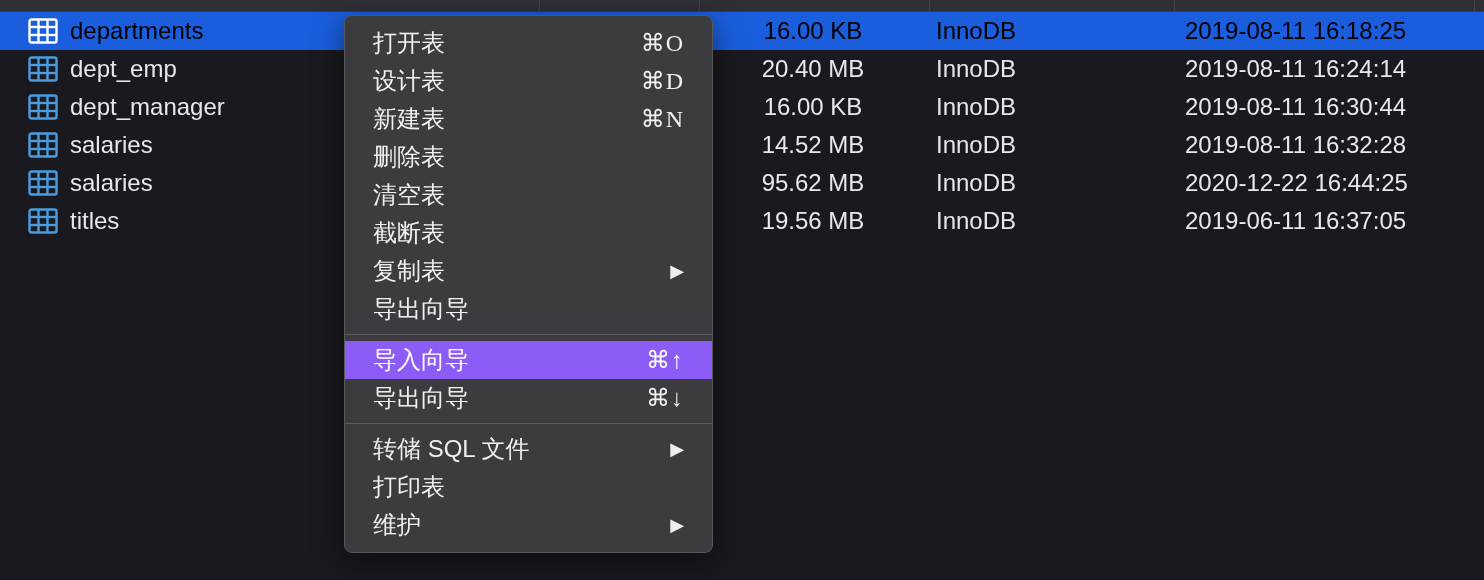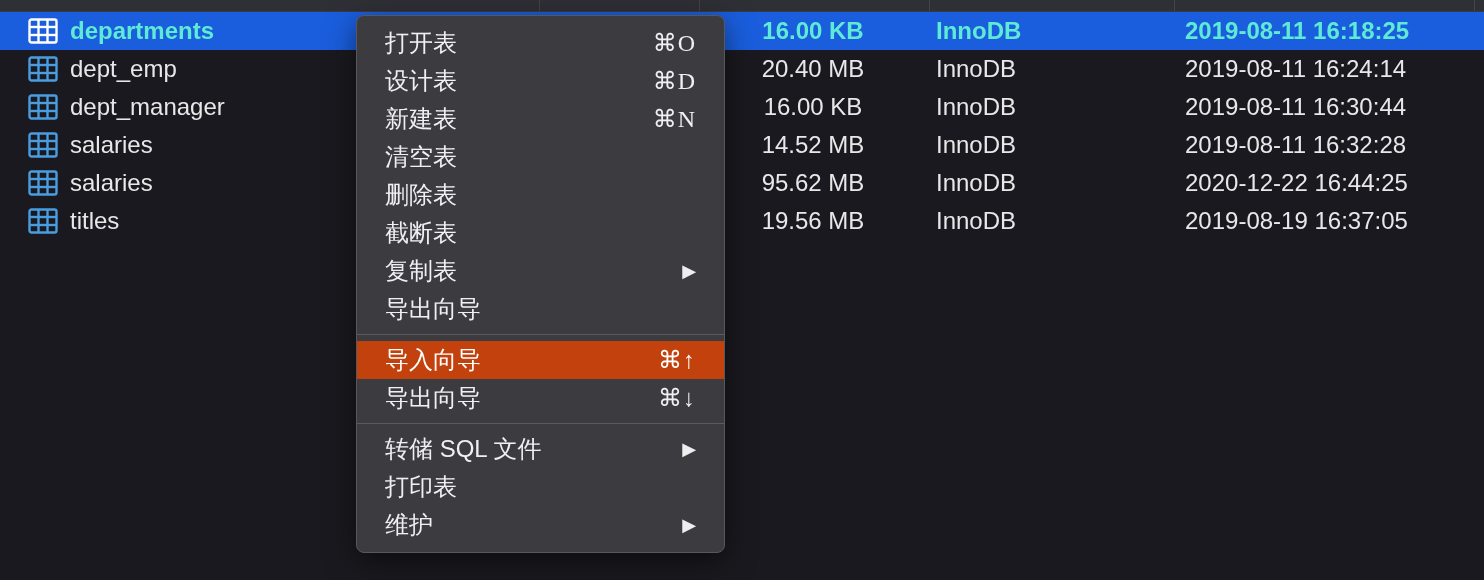--- a/index.html
+++ b/index.html
@@ -34,22 +34,21 @@
   .rows {
     position: relative;
   }
   .row {
     display: flex;
     height: 38px;
     align-items: center;
   }
   .row.selected {
     background: #1a5ede;
-    color: #5eead4;
-    font-weight: bold;
+    color: #000000;
   }
   .cell {
     padding: 0 10px;
     white-space: nowrap;
     overflow: hidden;
   }
   .cell.name {
     width: 540px;
     display: flex;
     align-items: center;
@@ -61,39 +60,39 @@
   .cell.engine { width: 245px; padding-left: 6px;}
   .cell.created { width: 300px; font-variant-numeric: tabular-nums;}
   .table-icon {
     width: 30px;
     height: 26px;
     flex-shrink: 0;
   }
   .table-icon svg { display:block; }
   .menu {
     position: absolute;
-    left: 356px;
+    left: 344px;
     top: 15px;
     width: 369px;
     background: #3c3c40;
     border: 1px solid #57575c;
     border-radius: 8px;
     box-shadow: 0 8px 30px rgba(0,0,0,.5);
     padding: 8px 0;
     color: #f0f0f2;
   }
   .menu-item {
     display: flex;
     align-items: center;
     justify-content: space-between;
     padding: 4px 28px 4px 28px;
     height: 38px;
   }
   .menu-item.highlight {
-    background: #c2410c;
+    background: #8b5cf6;
     color: #ffffff;
   }
   .menu-label { }
   .menu-short { font-family: -apple-system; letter-spacing: 1px; }
   .menu-sep {
     height: 1px;
     background: #5a5a60;
     margin: 6px 0;
   }
   .sub-arrow {
@@ -212,42 +211,42 @@
     <line x1="1.5" y1="17" x2="28.5" y2="17" stroke="#4a9de0" stroke-width="2.4"></line>
     <line x1="10.5" y1="1.5" x2="10.5" y2="24.5" stroke="#4a9de0" stroke-width="2.4"></line>
     <line x1="19.5" y1="1.5" x2="19.5" y2="24.5" stroke="#4a9de0" stroke-width="2.4"></line>
   </svg>
         </span>
         <span>titles</span>
       </div>
       <div class="cell rows"></div>
       <div class="cell size">19.56 MB</div>
       <div class="cell engine">InnoDB</div>
-      <div class="cell created">2019-08-19 16:37:05</div>
+      <div class="cell created">2019-06-11 16:37:05</div>
     </div>
   </div>
 
 <div class="menu" id="menu-container">
     <div class="menu-item">
       <span class="menu-label">打开表</span>
       <span class="menu-short">⌘O</span>
     </div>
     <div class="menu-item">
       <span class="menu-label">设计表</span>
       <span class="menu-short">⌘D</span>
     </div>
     <div class="menu-item">
       <span class="menu-label">新建表</span>
       <span class="menu-short">⌘N</span>
     </div>
     <div class="menu-item">
+      <span class="menu-label">删除表</span>
+    </div>
+    <div class="menu-item">
       <span class="menu-label">清空表</span>
-    </div>
-    <div class="menu-item">
-      <span class="menu-label">删除表</span>
     </div>
     <div class="menu-item">
       <span class="menu-label">截断表</span>
     </div>
     <div class="menu-item">
       <span class="menu-label">复制表</span>
       <span class="sub-arrow">▶</span>
     </div>
     <div class="menu-item">
       <span class="menu-label">导出向导</span>

